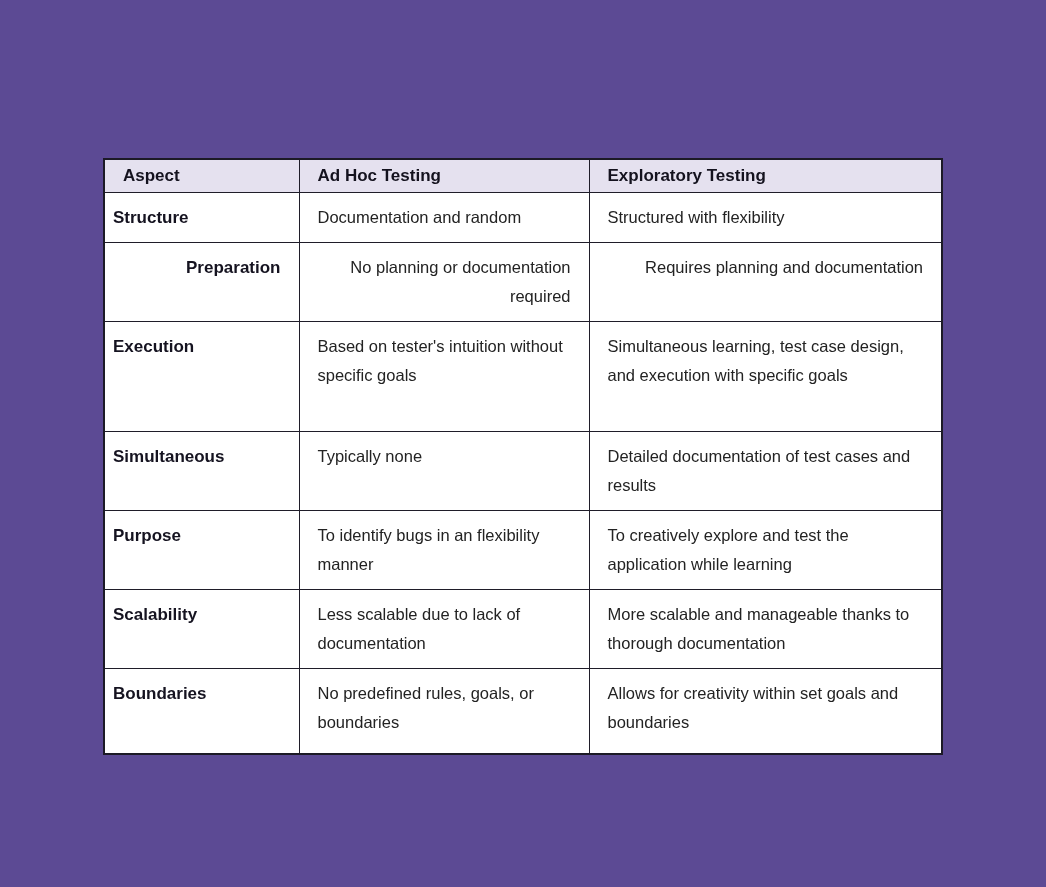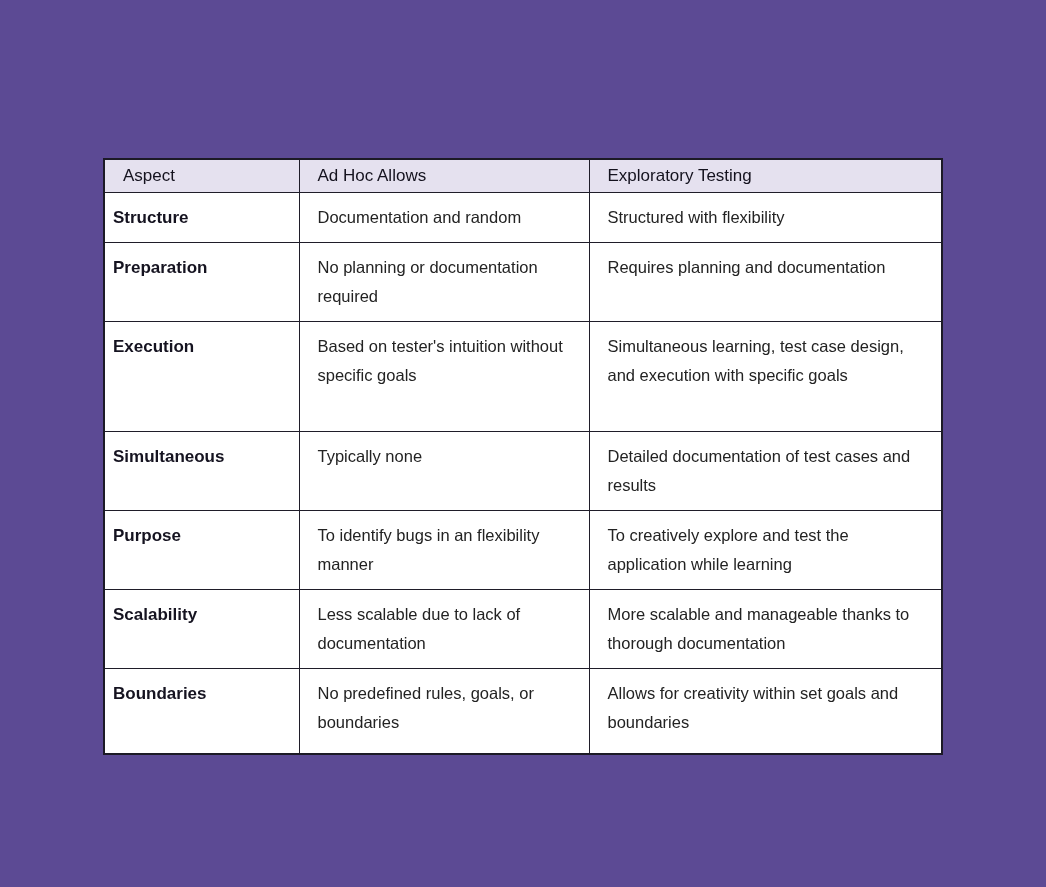--- a/index.html
+++ b/index.html
@@ -49,42 +49,42 @@
     border: 1.5px solid #1f1d29;
     text-align: left;
     vertical-align: top;
     box-sizing: border-box;
     padding: 10px 18px 10px 18px;
   }
   table.comparison th {
     background: #e5e1ef;
     color: #14121e;
     font-size: 17px;
-    font-weight: 400;
+    font-weight: 700;
     height: 32px;
     vertical-align: middle;
     padding-top: 6px;
     padding-bottom: 6px;
   }
   table.comparison td {
     background: #ffffff;
     color: #232323;
     font-size: 16.5px;
     font-weight: 400;
     line-height: 29px;
   }
   table.comparison td.aspect {
     font-weight: 700;
     color: #151320;
     font-size: 17px;
     padding-left: 8px;
   }
   
   tbody tr:nth-child(1) td { height: 47px;  }
-  tbody tr:nth-child(2) td { height: 79px;  }
+  tbody tr:nth-child(2) td { height: 79px; text-align: right;  }
   tbody tr:nth-child(3) td { height: 110px; }
   tbody tr:nth-child(4) td { height: 78px;  }
   tbody tr:nth-child(5) td { height: 78px;  }
   tbody tr:nth-child(6) td { height: 79px;  }
   tbody tr:nth-child(7) td { height: 85px;  }
 </style>
 </head>
 <body>
 
 <div class="page">
@@ -93,21 +93,21 @@
   <div class="table-wrap">
     <table class="comparison">
       <colgroup>
         <col class="c-aspect">
         <col class="c-adhoc">
         <col class="c-explore">
       </colgroup>
       <thead>
         <tr>
           <th>Aspect</th>
-          <th>Ad Hoc Allows</th>
+          <th>Ad Hoc Testing</th>
           <th>Exploratory Testing</th>
         </tr>
       </thead>
       <tbody>
         <tr>
           <td class="aspect">Structure</td>
           <td>Documentation and random</td>
           <td>Structured with flexibility</td>
         </tr>
         <tr>

